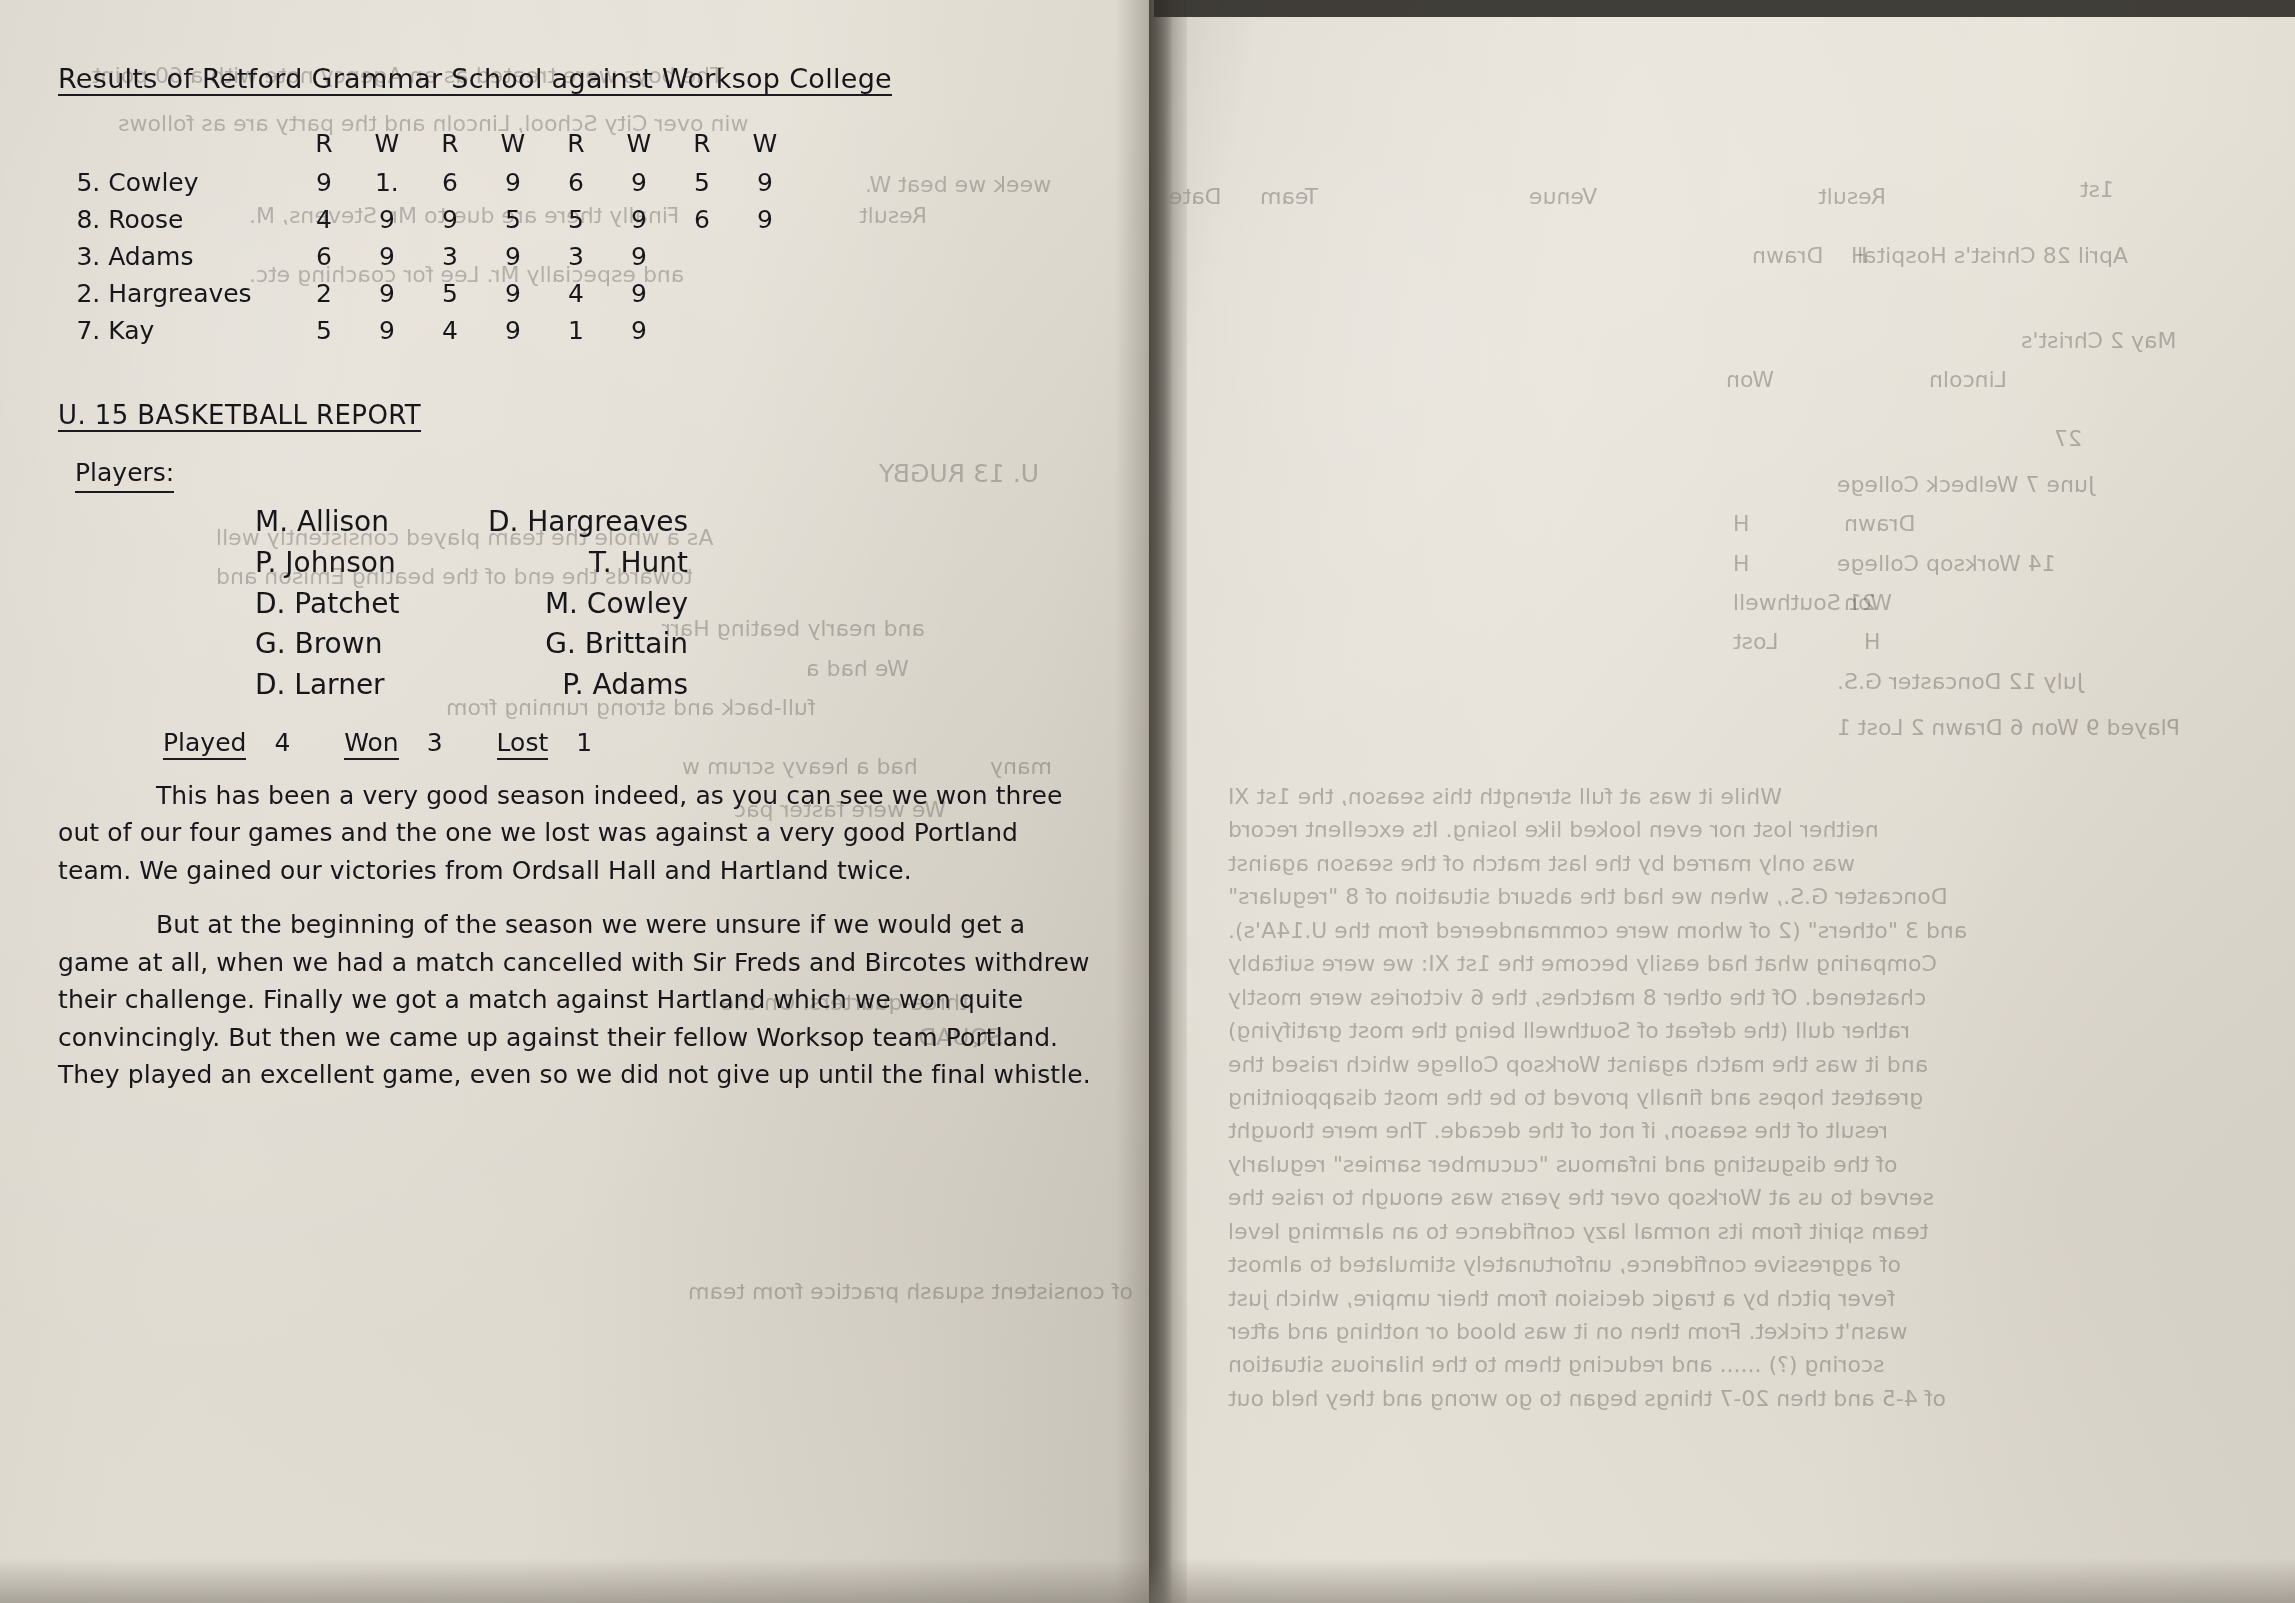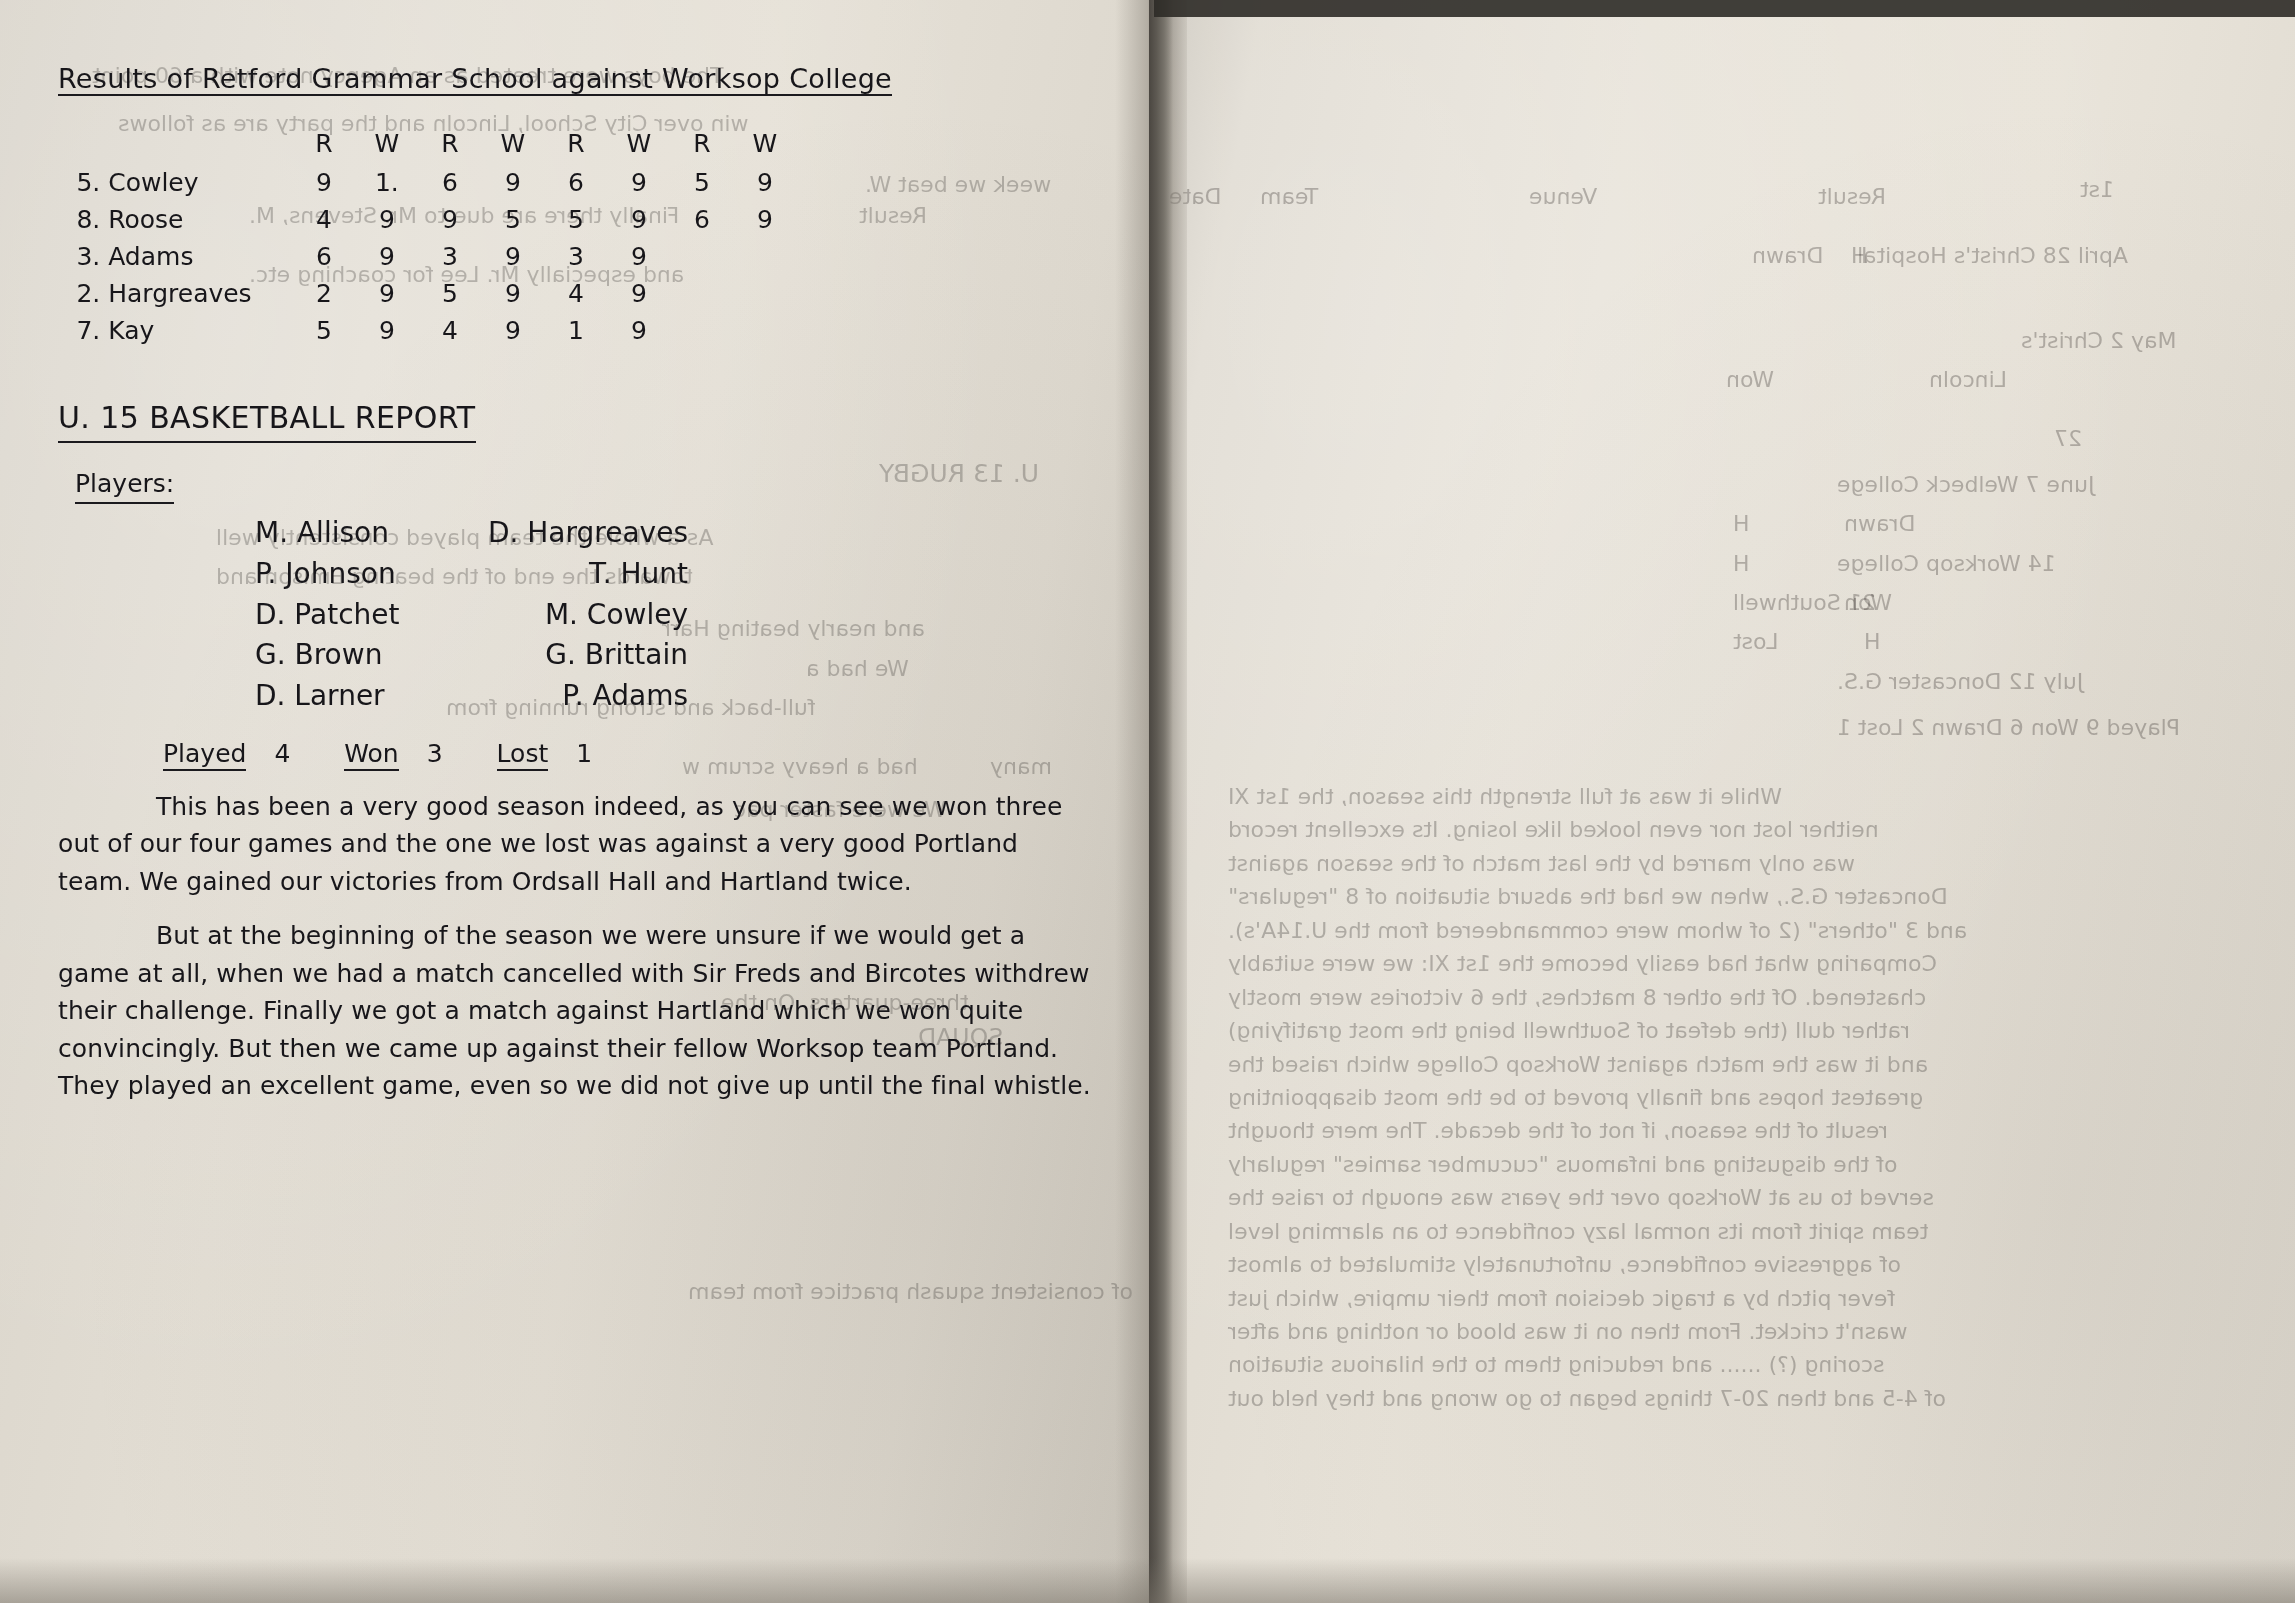--- a/index.html
+++ b/index.html
@@ -72,27 +72,27 @@
   h2.doc-title {
     font-size: 27px;
     font-weight: 400;
     letter-spacing: 0.3px;
     margin: 0 0 29px 0;
     display: inline-block;
     border-bottom: 2px solid #1b1a1e;
     padding-bottom: 0;
   }
   h3.section-title {
-    font-size: 30px;
+    font-size: 26px;
     font-weight: 400;
     letter-spacing: 0.4px;
     margin: 0 0 26px 0;
     display: inline-block;
     border-bottom: 2px solid #1b1a1e;
-    padding-bottom: 6px;
+    padding-bottom: 0;
   }
 
   table.results {
     border-collapse: collapse;
     font-size: 25px;
     margin: 0 0 5.2px 18.4px;
   }
   table.results th, table.results td {
     font-weight: 400;
     text-align: left;

